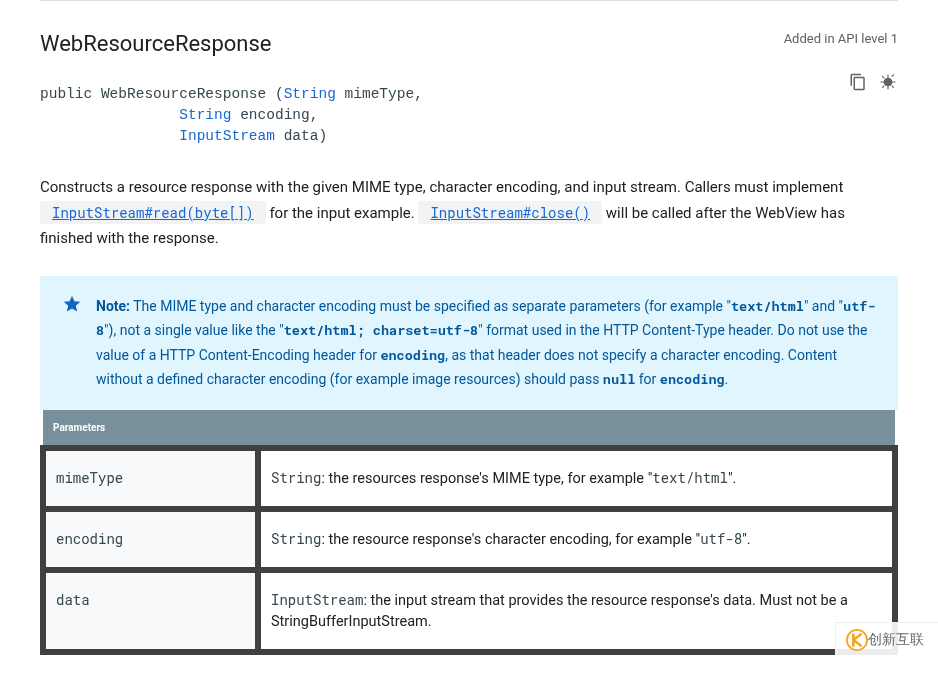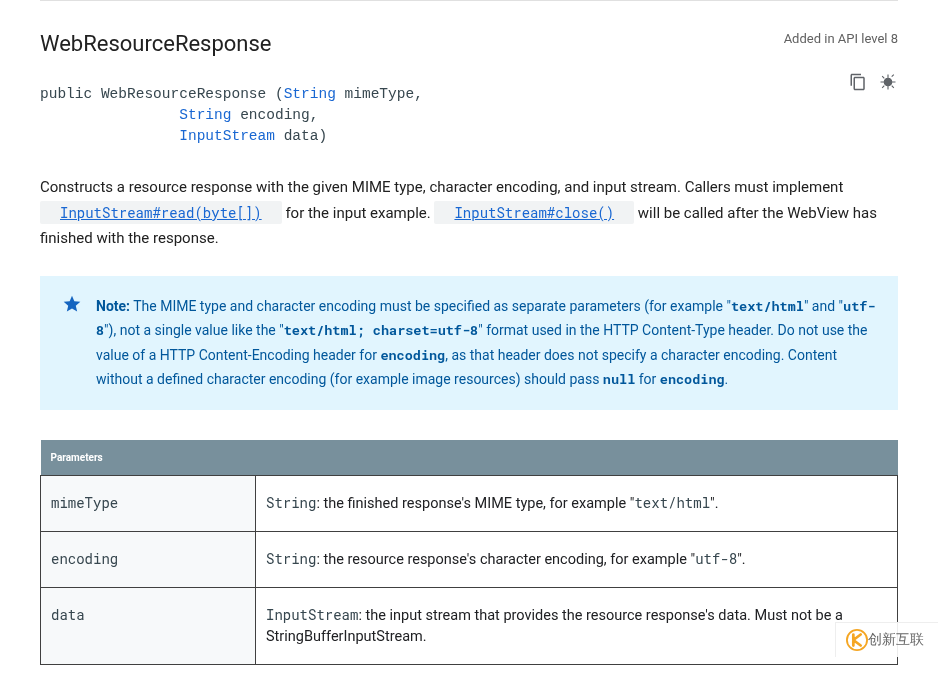--- a/index.html
+++ b/index.html
@@ -76,31 +76,30 @@
   .desc .code-inline, .note .code-inline, td .code-inline {
     font-family: "Roboto Mono", Consolas, monospace;
     font-size: 14px;
     color: #37474f;
   }
   .code-link {
     font-family: "Roboto Mono", Consolas, monospace;
     font-size: 14px;
     color: #1967d2;
     background: #f1f3f4;
-    padding: 2px 20px;
+    padding: 2px 12px;
     border-radius: 2px;
   }
   .note {
     background: #e1f5fe;
     padding: 18px 20px 18px 56px;
     position: relative;
     font-size: 14px;
     line-height: 1.75;
     color: #01579b;
-    margin-bottom: 30px;
   }
   .note .star-icon {
     position: absolute;
     left: 22px;
     top: 18px;
     width: 20px;
     height: 20px;
     fill: #1565c0;
   }
   .note b { font-weight: 700; }
@@ -117,21 +116,21 @@
   table th {
     background: #78909c;
     color: #fff;
     text-align: left;
     padding: 12px 10px;
     font-weight: 700;
     font-size: 10px;
   }
   table td {
     padding: 16px 10px;
-    border: 1px solid #404040;
+    border: 6px solid #404040;
     vertical-align: top;
     line-height: 1.5;
   }
   td.param-name {
     background: #f7f9fa;
     width: 215px;
     font-family: "Roboto Mono", Consolas, monospace;
     font-size: 14px;
     color: #37474f;
   }
@@ -159,21 +158,21 @@
   }
 </style>
 </head>
 <body>
 
 <div class="page">
   <div class="topline"></div>
 
   <div class="header-row">
     <h2>WebResourceResponse</h2>
-    <span class="added-in">Added in API level 8</span>
+    <span class="added-in">Added in API level 1</span>
   </div>
 
   <div class="code-block-wrap">
     <div class="code-actions">
       <span class="icon-btn">
         <svg viewBox="0 0 24 24">
             <path d="M16 1H4c-1.1 0-2 .9-2 2v14h2V3h12V1zm3 4H8c-1.1 0-2 .9-2 2v14c0 1.1.9 2 2 2h11c1.1 0 2-.9 2-2V7c0-1.1-.9-2-2-2zm0 16H8V7h11v14z"></path>
           </svg>
       </span>
       <span class="icon-btn">
@@ -208,21 +207,21 @@
   <table>
     <thead>
       <tr>
           <th colspan="2">Parameters</th>
         </tr>
     </thead>
     <tbody>
       <tr>
         <td class="param-name">mimeType</td>
         <td>
-          <span class="type-name">String</span><span>: the finished response's MIME type, for example "</span><span class="code-inline">text/html</span><span>".</span>
+          <span class="type-name">String</span><span>: the resources response's MIME type, for example "</span><span class="code-inline">text/html</span><span>".</span>
         </td>
       </tr>
       <tr>
         <td class="param-name">encoding</td>
         <td>
           <span class="type-name">String</span><span>: the resource response's character encoding, for example "</span><span class="code-inline">utf-8</span><span>".</span>
         </td>
       </tr>
       <tr>
         <td class="param-name">data</td>

